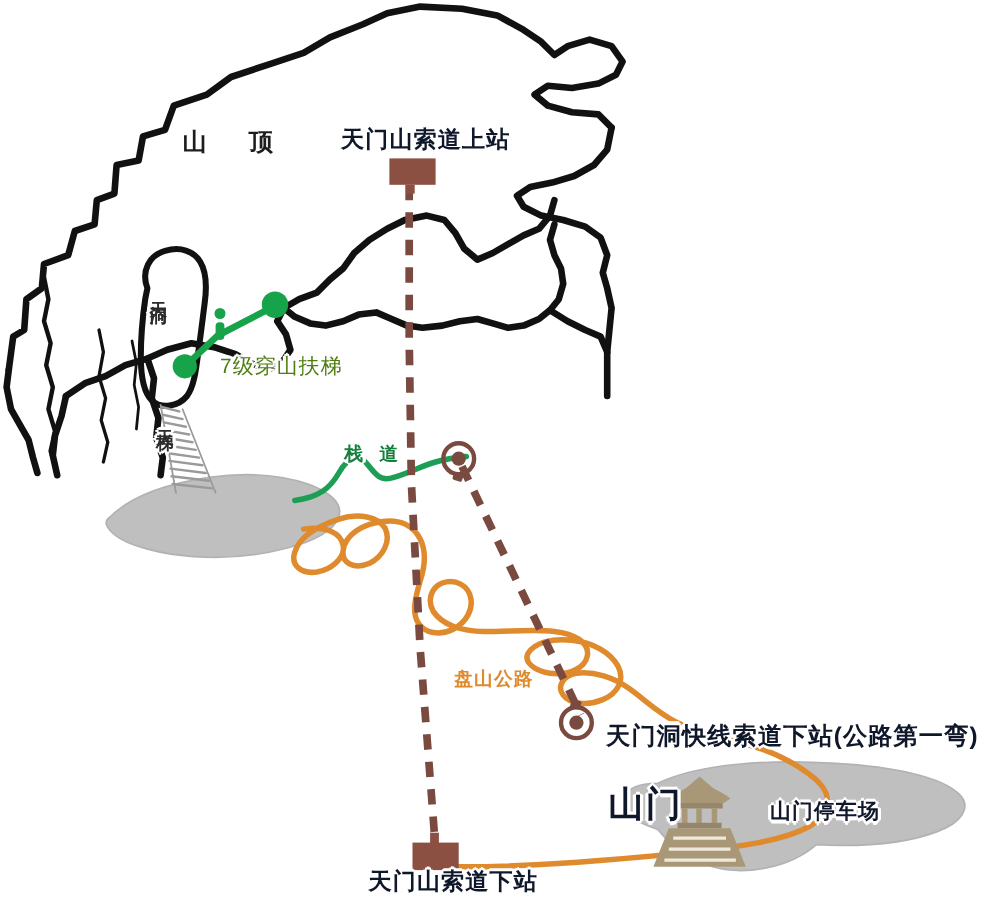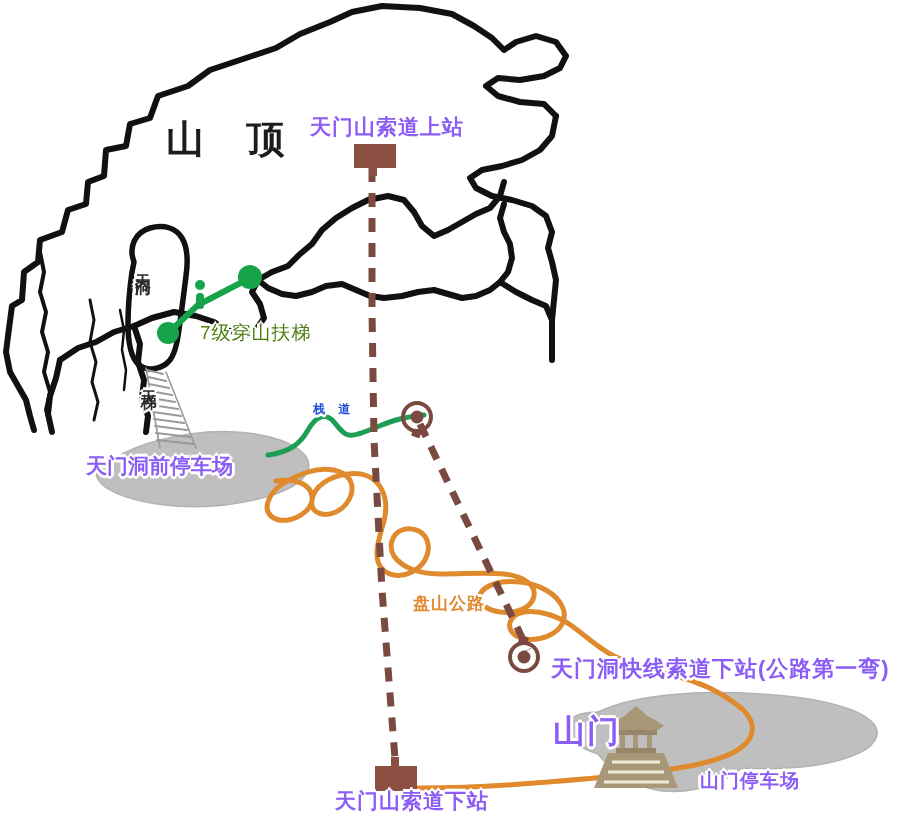--- a/index.html
+++ b/index.html
@@ -1,37 +1,37 @@
 <!DOCTYPE html>
 <html><head>
 <meta charset="utf-8">
 <style>
   html,body{margin:0;padding:0;background:#fff;}
   body{width:900px;height:823px;overflow:hidden;
        font-family:"Liberation Sans","DejaVu Sans",sans-serif;}
   #map{position:relative;width:900px;height:823px;background:#fff;}
   #map svg{position:absolute;left:0;top:0;}
   .lbl{position:absolute;white-space:nowrap;font-weight:bold;
-       color:#8b5cf6;letter-spacing:1px;
+       color:#0f172a;letter-spacing:1px;
        -webkit-text-stroke:0px;
        text-shadow:
          2px 0 #fff,-2px 0 #fff,0 2px #fff,0 -2px #fff,
          1.5px 1.5px #fff,-1.5px 1.5px #fff,1.5px -1.5px #fff,-1.5px -1.5px #fff,
          3px 0 #fff,-3px 0 #fff,0 3px #fff,0 -3px #fff;}
-  .summit{font-size:38px;letter-spacing:16px;font-weight:bold;color:#1c1c1c;}
+  .summit{font-size:22px;letter-spacing:16px;font-weight:bold;color:#1c1c1c;}
   .station-lbl{font-size:21px;}
   .station-lbl-big{font-size:22px;}
   .green-lbl{color:#4d7c0f;font-size:19px;font-weight:normal;}
   .orange-lbl{color:#e08a2e;font-size:17px;font-weight:bold;letter-spacing:1px;}
-  .plank-lbl{font-size:12px;letter-spacing:5px;color:#1d4ed8;}
+  .plank-lbl{font-size:17px;letter-spacing:5px;color:#15803d;}
   .vert{writing-mode:vertical-rl;text-orientation:upright;line-height:1.05;}
   .cave-lbl{font-size:16px;letter-spacing:2px;color:#2b2b2b;font-weight:bold;}
   .ladder-lbl{font-size:16px;letter-spacing:3px;color:#2b2b2b;font-weight:bold;}
   .park-lbl{font-size:21px;letter-spacing:0px;}
-  .park-lbl2{font-size:19px;margin-top:43px;}
+  .park-lbl2{font-size:19px;}
   .gate-lbl{font-size:32px;letter-spacing:2px;font-weight:bold;}
 </style>
 </head>
 <body>
 
 <div id="map">
 
   <svg width="900" height="823" viewBox="0 0 900 823">
 
     <g>
@@ -218,26 +218,25 @@
   <div class="lbl summit" style="left:166px;top:114px;">山 顶</div>
 
   <div class="lbl station-lbl" style="left:310px;top:113px;">天门山索道上站</div>
 
   <div class="lbl cave-lbl vert" style="left:134px;top:262px;height:90px;">天门洞</div>
 
   <div class="lbl green-lbl" style="left:200px;top:320px;">7级穿山扶梯</div>
 
   <div class="lbl ladder-lbl vert" style="left:140px;top:378px;height:56px;">天梯</div>
 
-  <div class="lbl park-lbl" style="left:86px;top:452px;">天门洞前停车场</div>
 
   <div class="lbl plank-lbl" style="left:313px;top:401px;">栈 道</div>
 
 
-  <div class="lbl orange-lbl" style="left:413px;top:592px;">盘山公路</div>
+  <div class="lbl orange-lbl" style="left:413px;top:606px;">盘山公路</div>
 
   <div class="lbl station-lbl-big" style="left:551px;top:643px;margin-top:11px;">天门洞快线索道下站(公路第一弯)</div>
 
   <div class="lbl gate-lbl" style="left:553px;top:710px;font-family:Liberation Serif, serif;">山门</div>
 
   <div class="lbl park-lbl2" style="left:700px;top:725px;">山门停车场</div>
 
   <div class="lbl station-lbl" style="left:335px;top:787px;">天门山索道下站</div>
 
 </div>

